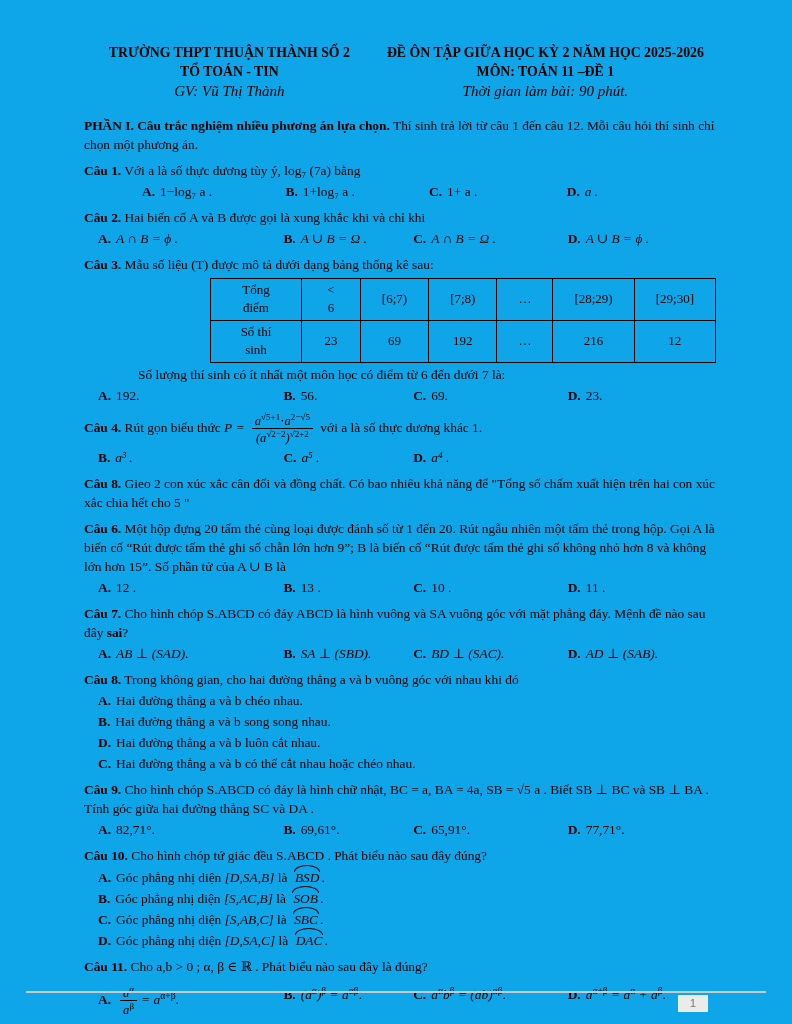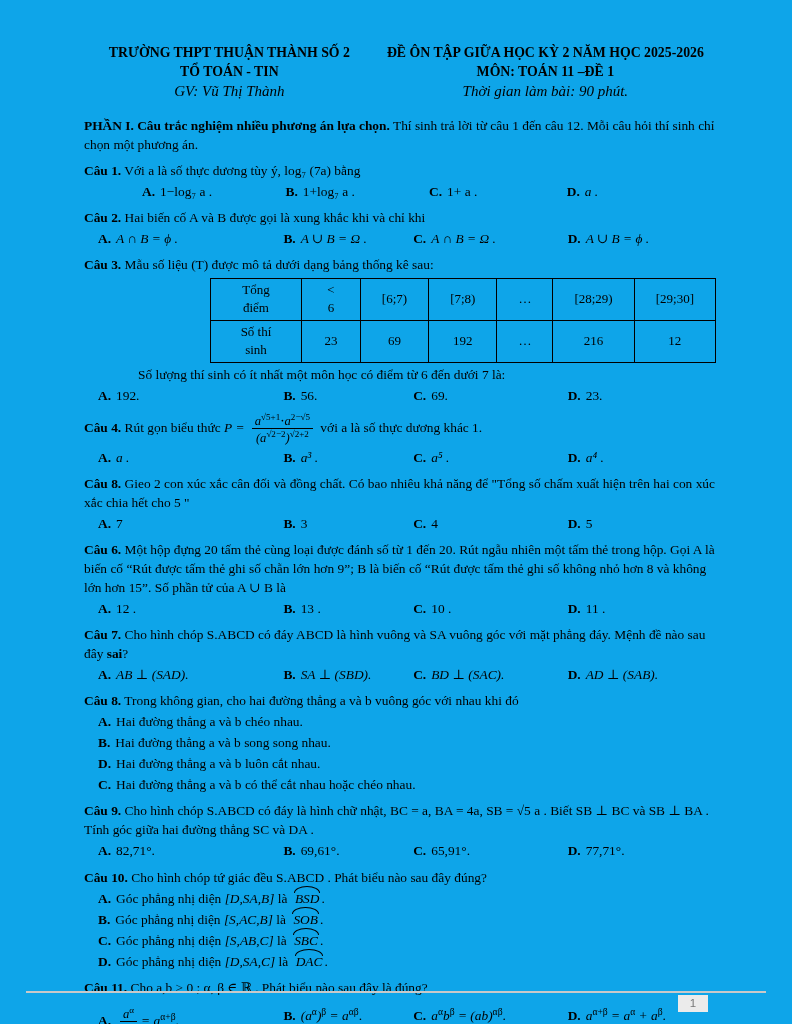--- a/index.html
+++ b/index.html
@@ -121,35 +121,28 @@
       <span class="qk">Câu 4.</span>
       <span>Rút gọn biểu thức</span>
       <span class="i">P =</span>
       <span class="frac">
         <span class="num"><span class="i">a</span><sup>√5+1</sup><span class="i">⋅a</span><sup>2−√5</sup></span>
         <span class="den"><span class="i">(a</span><sup>√2−2</sup><span class="i">)</span><sup>√2+2</sup></span>
       </span>
       <span>với a là số thực dương khác 1.</span>
     </div>
     <div class="opts">
-      <span class="opt"><b class="ok">A.</b><span class="i">a .</span></span>
       <span class="opt"><b class="ok">B.</b><span class="i">a³ .</span></span>
       <span class="opt"><b class="ok">C.</b><span class="i">a⁵ .</span></span>
       <span class="opt"><b class="ok">D.</b><span class="i">a⁴ .</span></span>
     </div>
 
     <div class="q">
       <span class="qk">Câu 8.</span>
       <span>Gieo 2 con xúc xắc cân đối và đồng chất. Có bao nhiêu khả năng để "Tổng số chấm xuất hiện trên hai con xúc xắc chia hết cho 5 "</span>
-    </div>
-    <div class="opts">
-      <span class="opt"><b class="ok">A.</b><span>7</span></span>
-      <span class="opt"><b class="ok">B.</b><span>3</span></span>
-      <span class="opt"><b class="ok">C.</b><span>4</span></span>
-      <span class="opt"><b class="ok">D.</b><span>5</span></span>
     </div>
 
     <div class="q">
       <span class="qk">Câu 6.</span>
       <span>Một hộp đựng 20 tấm thẻ cùng loại được đánh số từ 1 đến 20. Rút ngẫu nhiên một tấm thẻ trong hộp. Gọi A là biến cố “Rút được tấm thẻ ghi số chẵn lớn hơn 9”; B là biến cố “Rút được tấm thẻ ghi số không nhỏ hơn 8 và không lớn hơn 15”. Số phần tử của A ∪ B là</span>
     </div>
     <div class="opts">
       <span class="opt"><b class="ok">A.</b><span>12 .</span></span>
       <span class="opt"><b class="ok">B.</b><span>13 .</span></span>
       <span class="opt"><b class="ok">C.</b><span>10 .</span></span>

